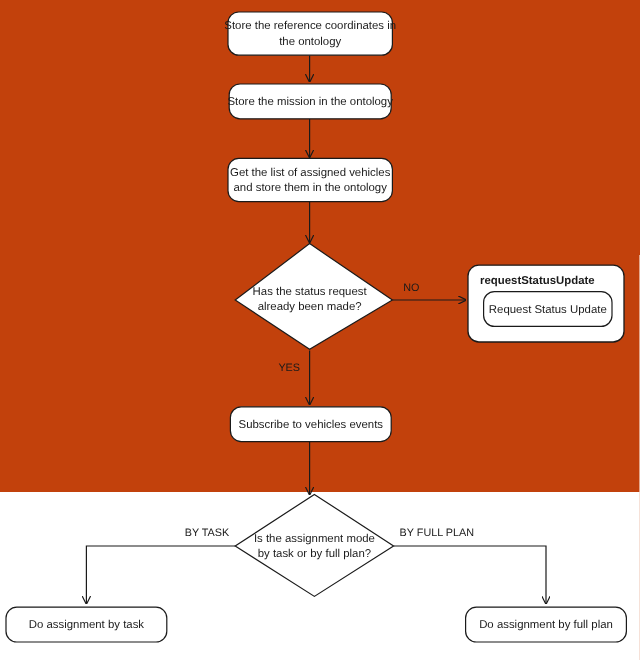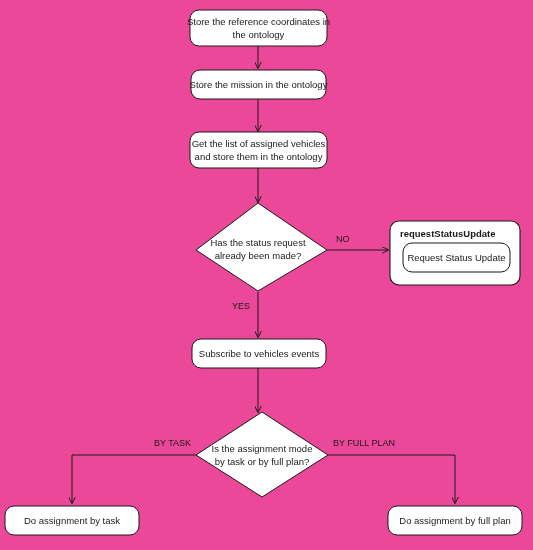--- a/index.html
+++ b/index.html
@@ -10,22 +10,22 @@
   }
   body {
     width: 533px;
     height: 550px;
     overflow: hidden;
     font-family: "Liberation Sans", sans-serif;
   }
   #flow-root {
     position: relative;
     width: 533px;
-    height: 550px;
-    background: #ec4899;
+    height: 410px;
+    background: #c2410c;
   }
   svg#flow-svg {
     display: block;
     width: 533px;
     height: 550px;
   }
   .node-shape {
     fill: #ffffff;
     stroke: #1a1a1a;
     stroke-width: 1;

